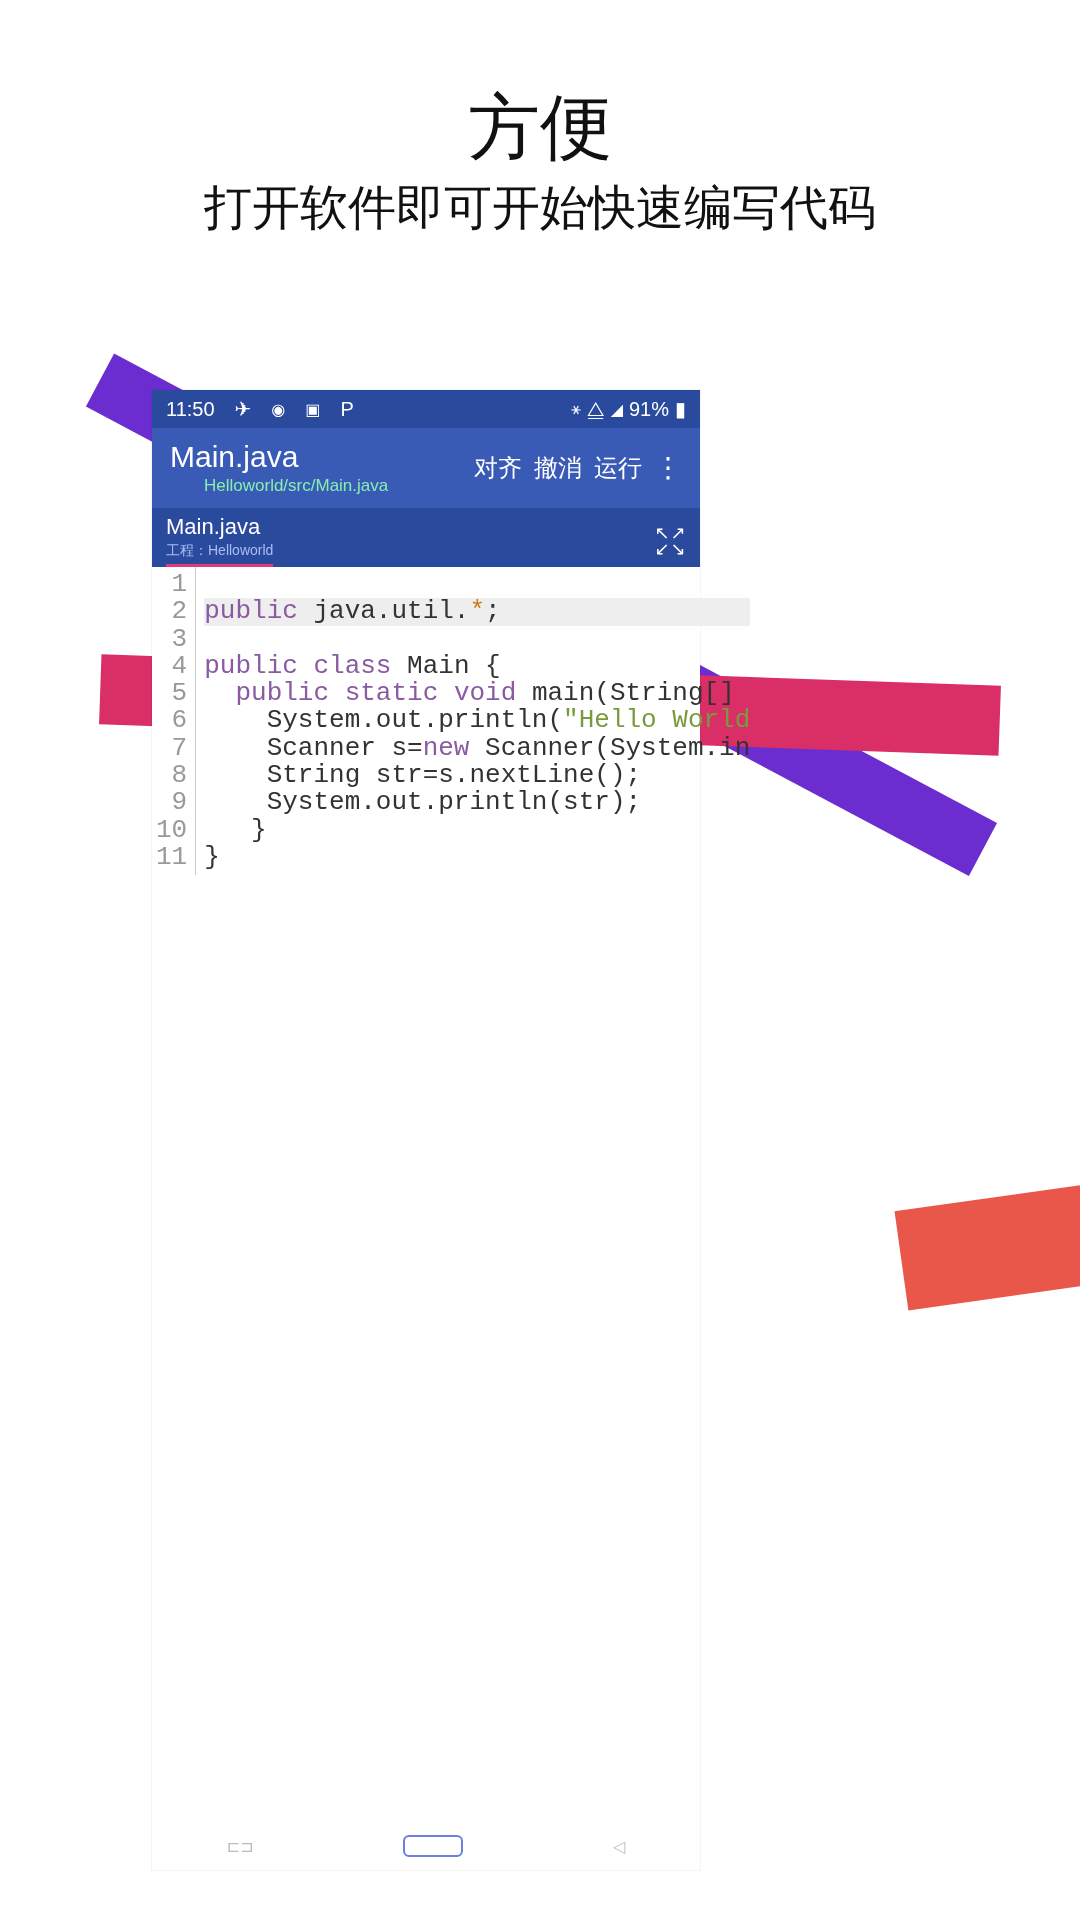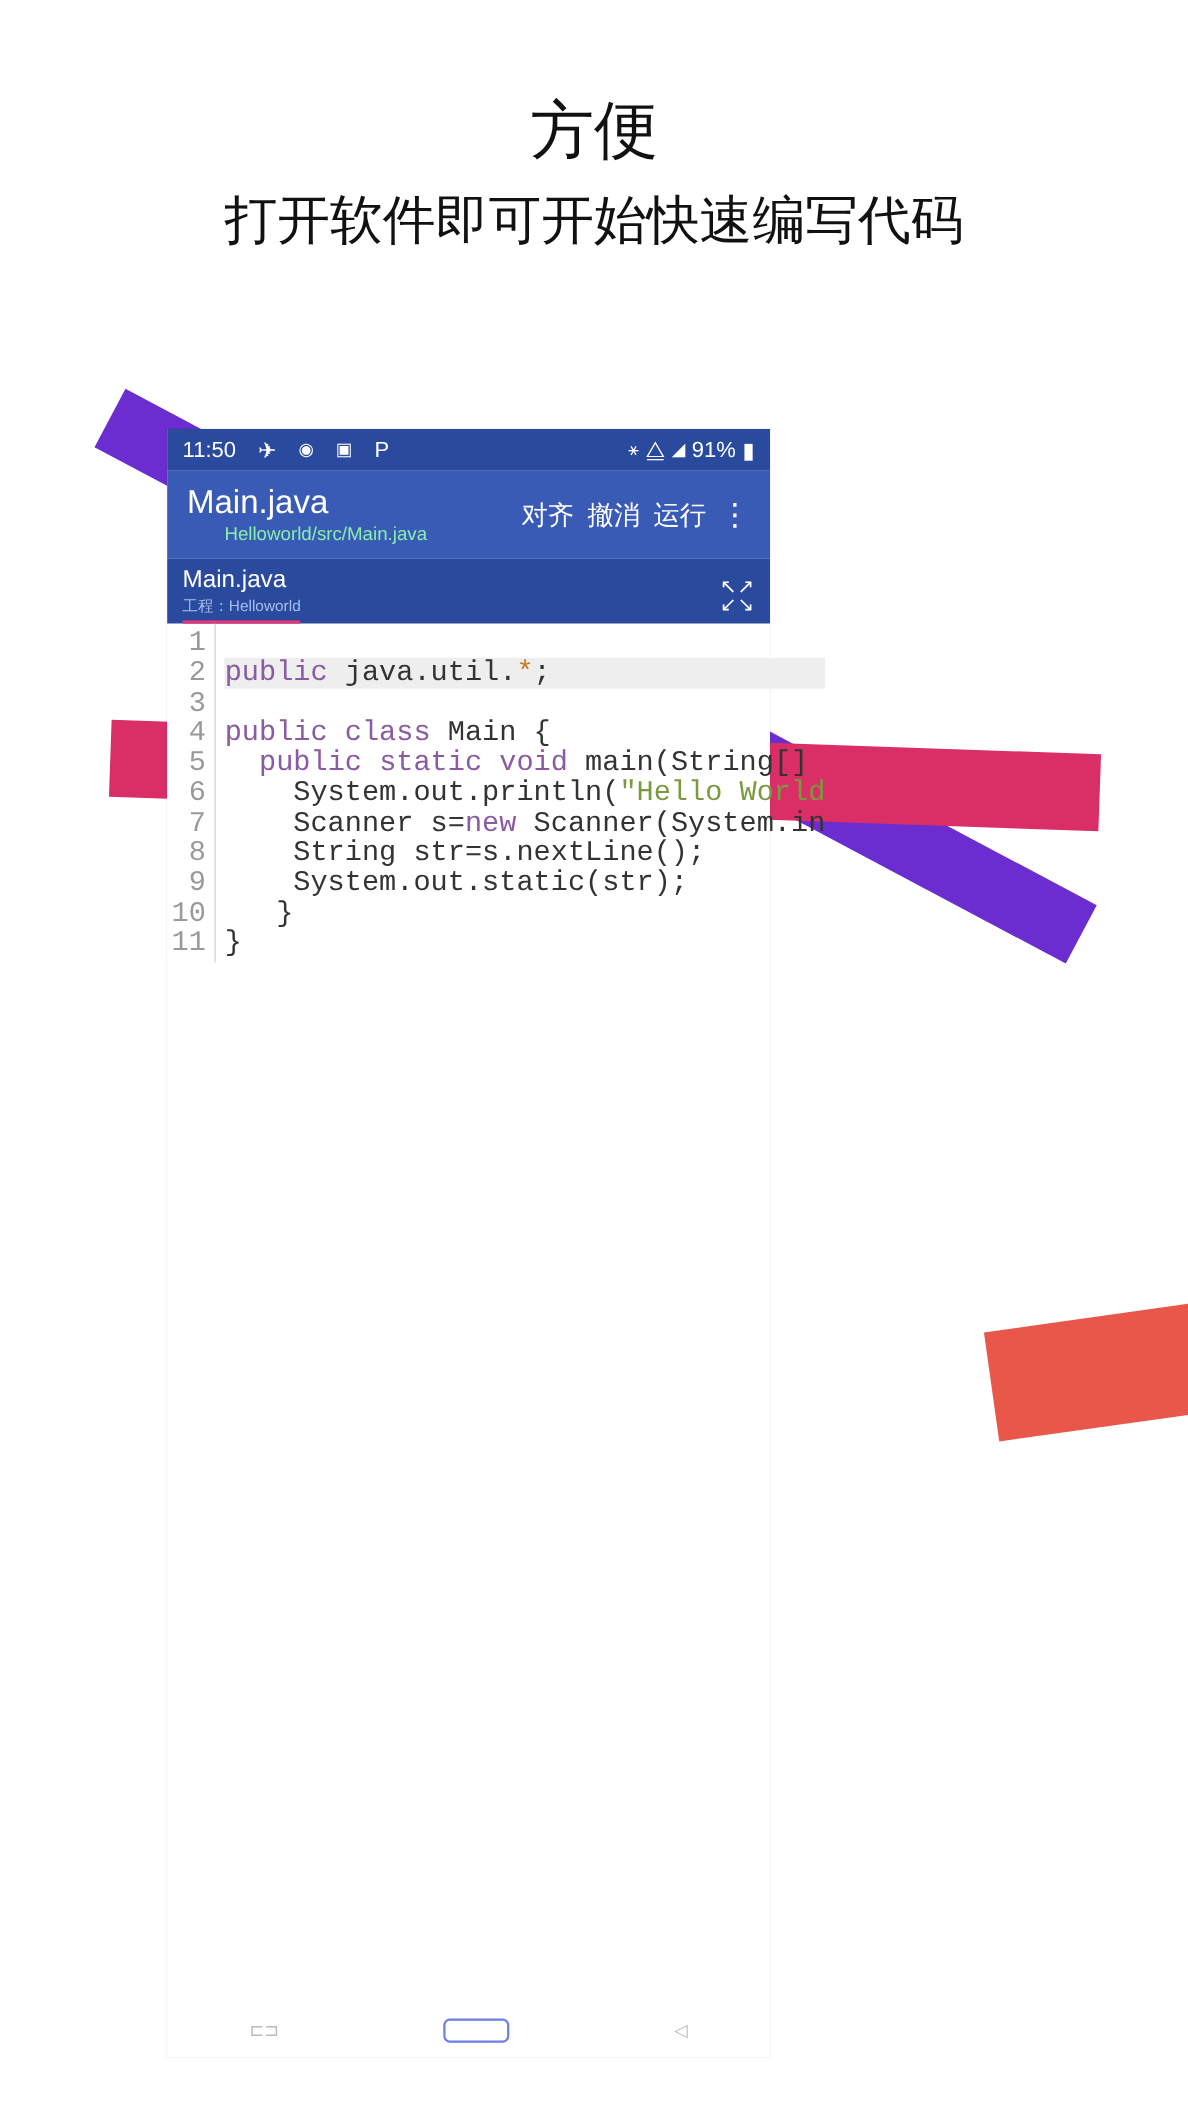--- a/index.html
+++ b/index.html
@@ -40,28 +40,28 @@
     right: -120px;
     transform: rotate(-8deg);
   }
   .heading {
     position: relative;
     z-index: 2;
     text-align: center;
     padding-top: 80px;
   }
   .heading h1 {
-    font-size: 58px;
+    font-size: 72px;
     font-weight: 500;
     color: #111;
   }
   .heading p {
     font-size: 48px;
     color: #111;
-    margin-top: 10px;
+    margin-top: 0;
     font-weight: 400;
   }
   .phone {
     position: absolute;
     left: 152px;
     top: 390px;
     width: 548px;
     height: 1480px;
     background: white;
     z-index: 1;
@@ -219,21 +219,21 @@
       <div>11</div>
     </div>
     <div class="code">
 <span class="line1-bg"><span class="kw">public</span><span> java.util.</span><span class="op">*</span><span>;</span></span>
 
 <span class="kw">public</span><span class="kw"> class</span><span> Main {</span>
 <span>  </span><span class="kw">public</span><span class="kw"> static</span><span class="kw"> void</span><span> main(String[]</span>
 <span>    System.out.println(</span><span class="lit">"Hello World</span>
 <span>    Scanner s=</span><span class="kw">new</span><span> Scanner(System.in</span>
 <span>    String str=s.nextLine();</span>
-<span>    System.out.static(str);</span>
+<span>    System.out.println(str);</span>
 <span>   }</span>
 <span>}</span>
 </div>
   </div>
 
   <div class="nav-bar">
     <span>⊏⊐</span>
     <span class="pill"></span>
     <span>◁</span>
   </div>

